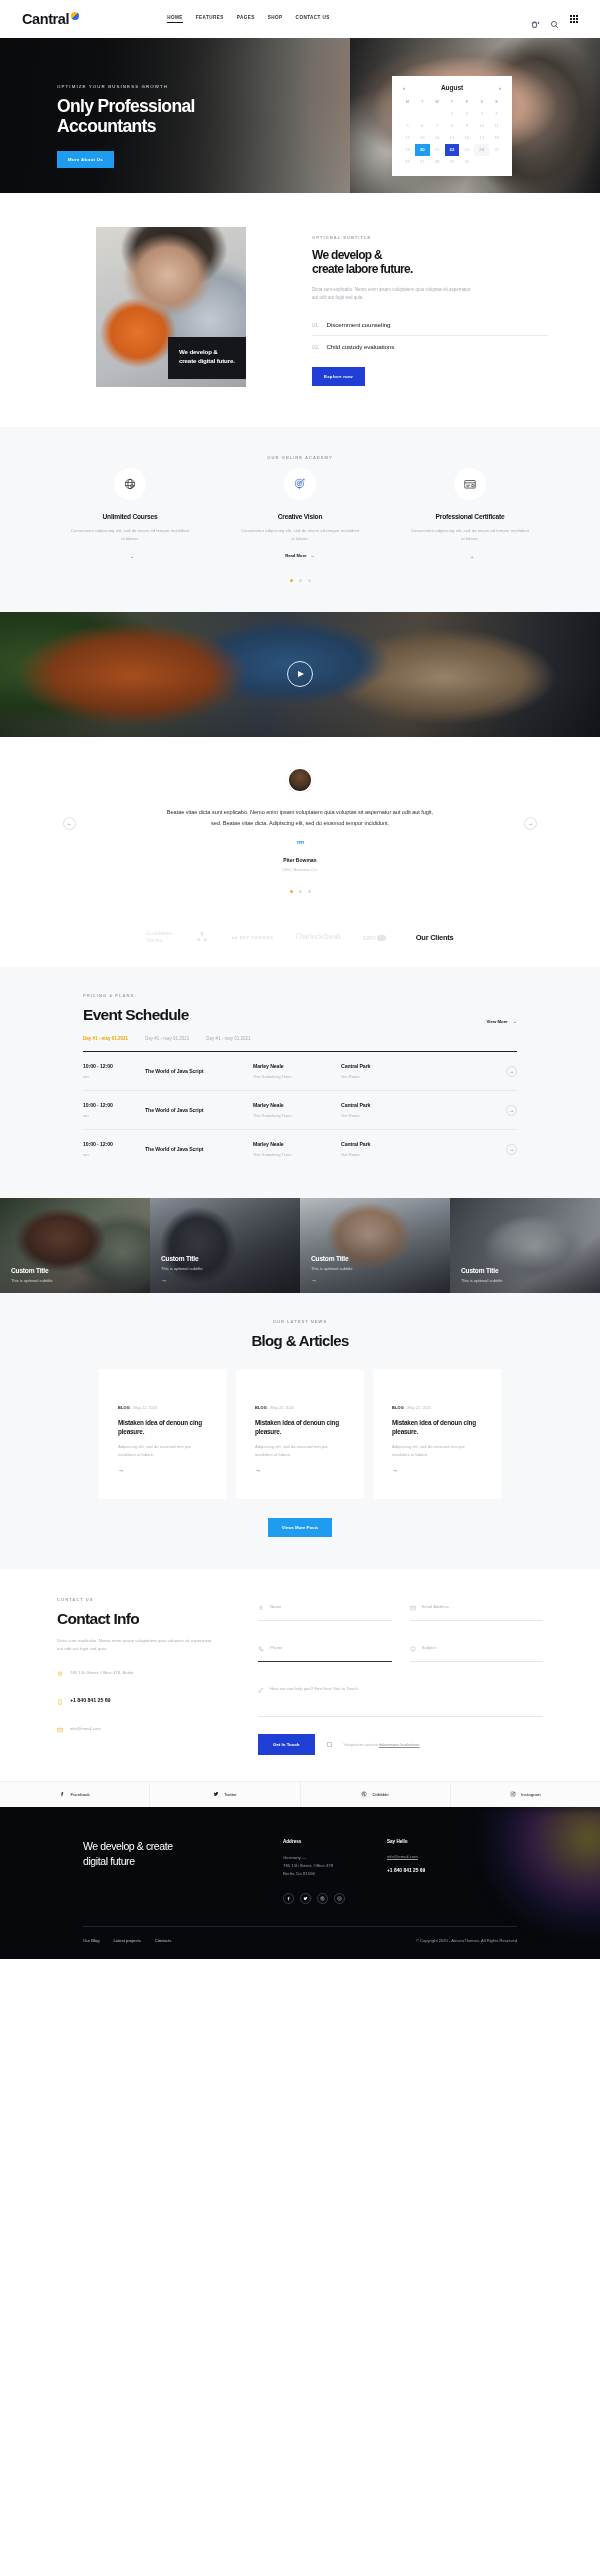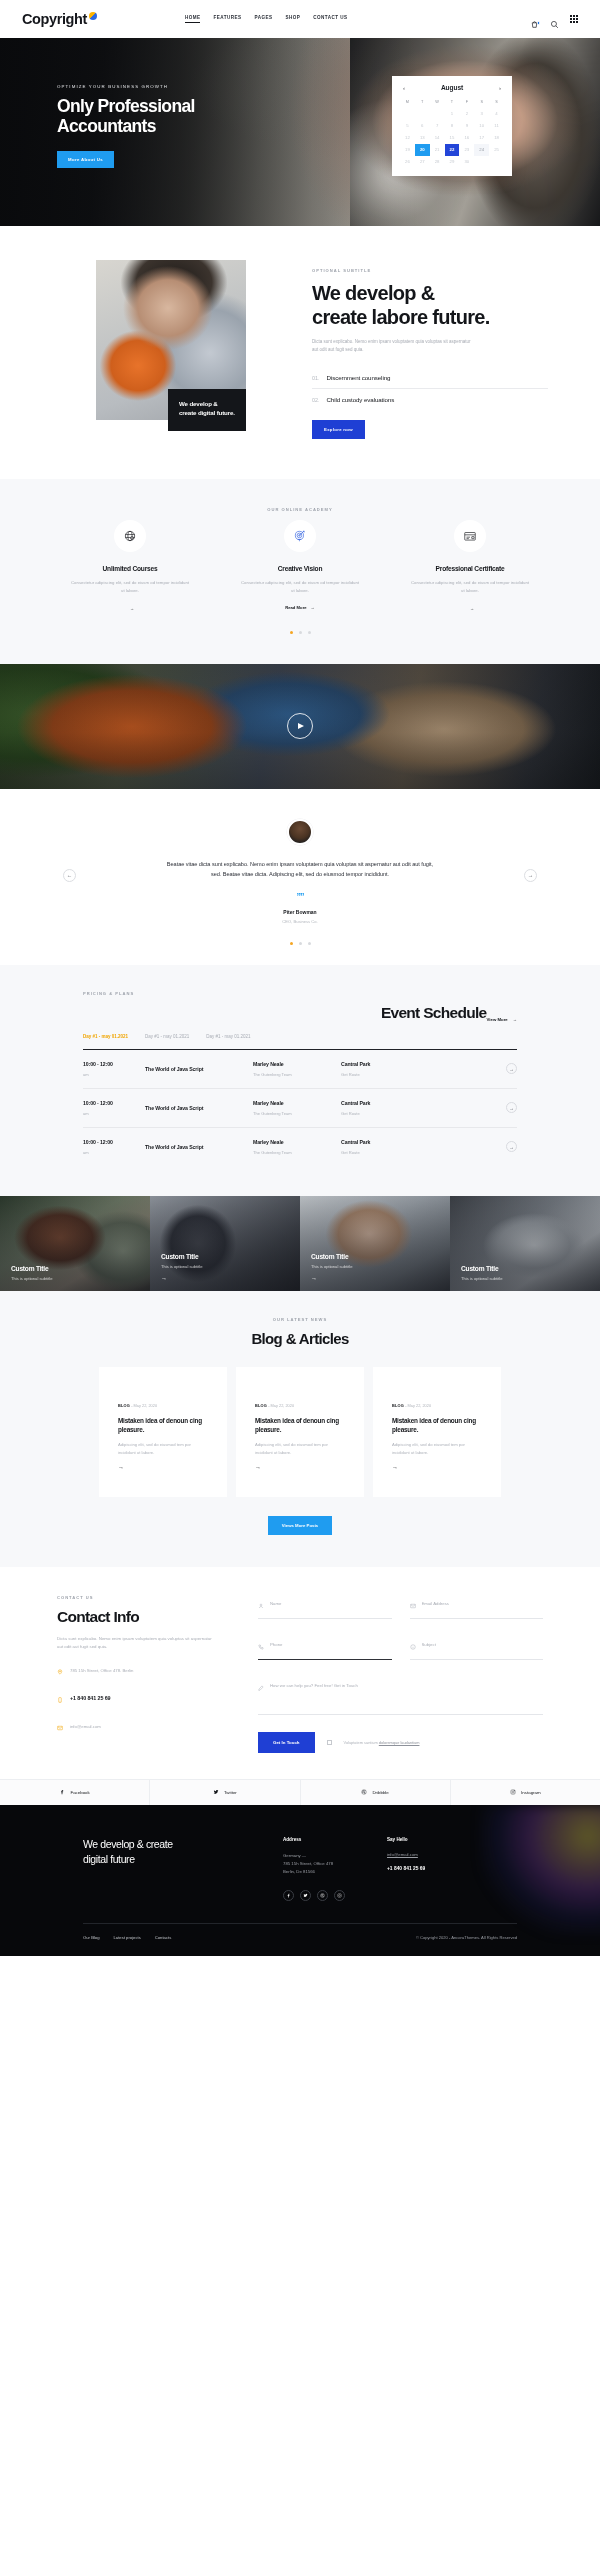--- a/index.html
+++ b/index.html
@@ -41,21 +41,21 @@
   .badge-dot {
     position: absolute; right: -1px; bottom: -1px;
     width: 3.5px; height: 3.5px; border-radius: 50%; background: #1a73e8;
     border: 0.5px solid #fff;
   }
   .grid-ico { display: grid; grid-template-columns: repeat(3,2px); grid-template-rows: repeat(3,2px); gap: 1px; }
   .grid-ico i { background: #15171c; display: block; width: 2px; height: 2px; }
 
   
   .hero {
-    height: 188px; position: relative; overflow: hidden;
+    height: 155px; position: relative; overflow: hidden;
     background:
       radial-gradient(circle at 74% 38%, rgba(214,180,160,0.95) 0%, rgba(150,120,105,0.7) 16%, rgba(40,40,44,0.0) 34%),
       radial-gradient(ellipse at 86% 25%, #d9d5cd 0%, rgba(120,118,112,0.4) 22%, rgba(0,0,0,0) 45%),
       linear-gradient(95deg, #111215 0%, #17181b 17%, #42423f 33%, #6b6a64 44%, #8a8780 55%, #b0aca2 66%, #6d6a63 78%, #2a2a2c 92%, #141417 100%);
   }
   .hero::after {
     content:""; position:absolute; inset:0;
     background: linear-gradient(90deg, rgba(8,9,11,0.86) 0%, rgba(8,9,11,0.55) 30%, rgba(8,9,11,0.12) 52%, rgba(8,9,11,0.0) 70%);
   }
   .hero-inner { position: relative; z-index: 5; padding: 46px 0 0 57px; }
@@ -122,21 +122,21 @@
     width: 78px; background: #14161a; color: #fff;
     padding: 11px 11px 13px;
   }
   .about-card-txt { font-size: 6.2px; line-height: 1.45; font-weight: 700; letter-spacing: -0.15px; }
   .about-right { width: 300px; padding: 8px 52px 0 12px; }
   .sec-kicker {
     font-size: 4.1px; letter-spacing: 1px; color: #9da2ab;
     text-transform: uppercase; font-weight: 600; margin-bottom: 8px;
   }
   .sec-title {
-    font-size: 20px; line-height: 1.2; font-weight: 700;
+    font-size: 12px; line-height: 1.2; font-weight: 700;
     letter-spacing: -0.7px; color: #14161a;
   }
   .sec-body {
     font-size: 4.5px; line-height: 1.85; color: #a7abb3; margin-top: 9px; max-width: 165px;
   }
   .num-list { margin-top: 12px; }
   .num-item {
     display: flex; align-items: baseline; gap: 7px;
     padding: 7px 0; border-bottom: 0.5px solid #e9eaed;
   }
@@ -223,21 +223,21 @@
     display: flex; align-items: center; justify-content: center; gap: 22px;
   }
   .client-logo { color: #dfe1e5; font-size: 7px; letter-spacing: -0.1px; }
   .client-logo.serif { font-family: "Liberation Serif", serif; line-height: 1.05; }
   .clients-label { font-size: 7.5px; font-weight: 700; color: #14161a; letter-spacing: -0.25px; margin-left: 8px; }
   .recycle { width: 16px; height: 16px; color: #dfe1e5; }
 
   
   .events { background: #f7f8fa; padding: 26px 0 30px; }
   .events-in { width: 434px; margin: 0 auto; }
-  .events-head { display: flex; align-items: flex-end; justify-content: flex-end; }
+  .events-head { display: flex; align-items: flex-end; justify-content: space-between; }
   .events-title { font-size: 15.5px; font-weight: 700; letter-spacing: -0.7px; color: #14161a; }
   .view-more { font-size: 4.3px; font-weight: 600; color: #14161a; display: inline-flex; gap: 5px; align-items: center; cursor: pointer; }
   .day-tabs { display: flex; gap: 17px; margin-top: 12px; padding-bottom: 10px; border-bottom: 1px solid #202227; }
   .day-tab { font-size: 4.5px; color: #a9adb5; cursor: pointer; }
   .day-tab.on { color: #f0a500; font-weight: 700; }
   .ev-row {
     display: flex; align-items: center; padding: 11px 0;
     border-bottom: 0.5px solid #e7e8eb;
   }
   .ev-row:last-child { border-bottom: none; }
@@ -377,21 +377,21 @@
   .fb-links a { font-size: 4.2px; color: #c2c5ca; text-decoration: none; }
   .fb-copy { margin-left: auto; font-size: 4.1px; color: #9b9ea5; }
 </style>
 </head>
 <body>
 
 <div class="page">
 
   <div class="header">
     <div class="brand">
-      <span class="brand-text">Copyright</span>
+      <span class="brand-text">Cantral</span>
       <span class="brand-dot"></span>
     </div>
     <nav class="nav">
       <a href="#" class="active">HOME</a>
       <a href="#">FEATURES</a>
       <a href="#">PAGES</a>
       <a href="#">SHOP</a>
       <a href="#">CONTACT US</a>
     </nav>
     <div class="header-tools">
@@ -593,20 +593,32 @@
     <div class="quote-mark">””</div>
     <div class="testi-name">Piter Bowman</div>
     <div class="testi-role">CEO, Business Co.</div>
     <div class="dots">
       <span class="dot on"></span>
       <span class="dot"></span>
       <span class="dot"></span>
     </div>
   </div>
 
+  <div class="clients">
+    <div class="client-logo serif">Goldman<br>Sachs</div>
+    <div class="recycle">
+      <svg viewBox="0 0 24 24" width="16" height="16" fill="#dfe1e5">
+        <path d="M12 3l3 5h-2.2v3h-1.6V8H9l3-5zM4.5 17.2l2.6-4.6 1.4.8-1.1 1.9 2.6 1.5-.8 1.4-4.7-1zM19.5 17.2l-4.7 1-.8-1.4 2.6-1.5-1.1-1.9 1.4-.8 2.6 4.6z"></path>
+      </svg>
+    </div>
+    <div class="client-logo" style="font-size:4px;letter-spacing:0.6px;font-weight:700;">■■ BNP PARIBAS</div>
+    <div class="client-logo serif" style="font-size:7.5px;">CharlesSchwab</div>
+    <div class="client-logo" style="font-size:7px;">sam<span style="display:inline-block;width:9px;height:6px;background:#e3e5e8;border-radius:4px;vertical-align:-1px;margin-left:1px;"></span></div>
+    <div class="clients-label">Our Clients</div>
+  </div>
 
   <div class="events">
     <div class="events-in">
       <div class="sec-kicker">PRICING &amp; PLANS</div>
       <div class="events-head">
         <h2 class="events-title">Event Schedule</h2>
         <div class="view-more">
           <span>View More</span>
           <span>→</span>
         </div>

